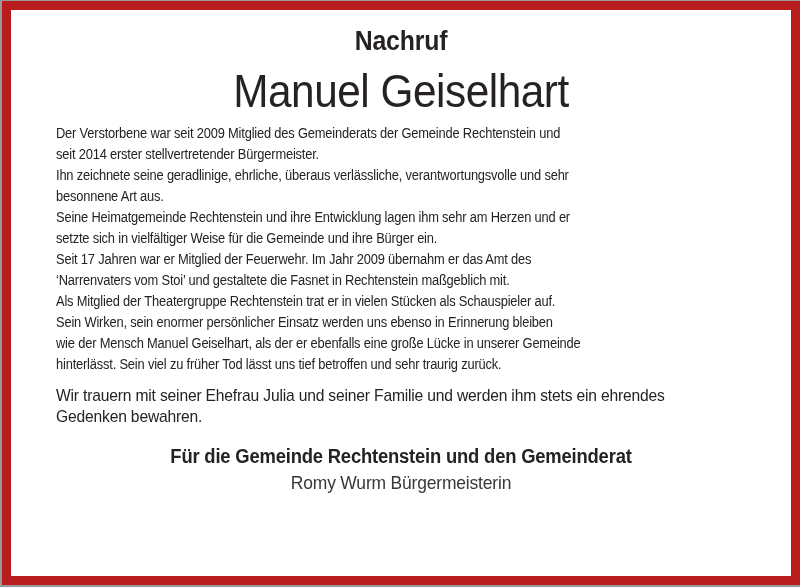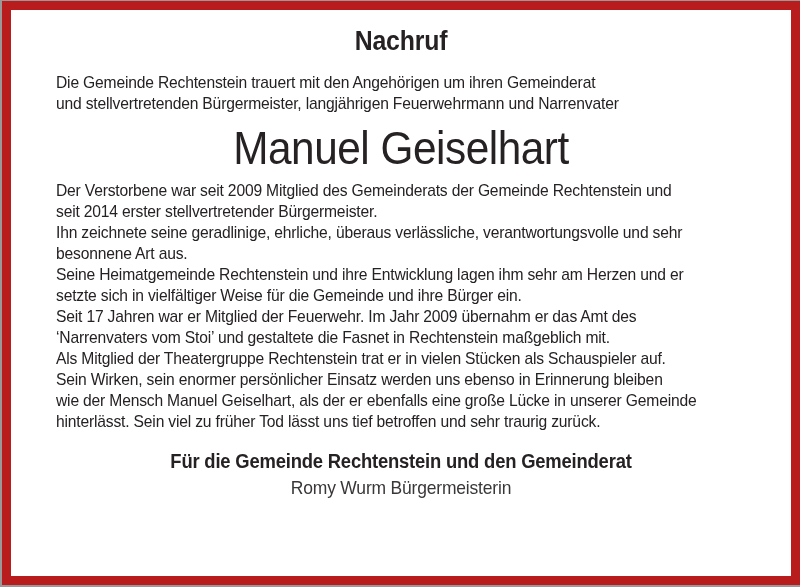--- a/index.html
+++ b/index.html
@@ -45,21 +45,21 @@
   .name {
     margin-top: 9px;
     text-align: center;
     font-size: 46px;
     line-height: 50px;
     font-weight: normal;
     letter-spacing: -0.5px;
   }
   .bodytext {
     margin: 7px 40px 0 45px;
-    font-size: 17px;
+    font-size: 14px;
     line-height: 21px;
     letter-spacing: -0.2px;
   }
   .closing {
     margin: 10px 40px 0 45px;
     font-size: 17px;
     line-height: 21px;
     letter-spacing: -0.2px;
   }
   .signoff {
@@ -81,41 +81,41 @@
   .line { white-space: nowrap; }
 </style>
 </head>
 <body>
 
 <div class="sheet">
   <div class="content">
 
     <div class="title cond-c">Nachruf</div>
 
-    <div class="intro">
-      <div class="line cond-l">Die Gemeinde Rechtenstein trauert mit den Angehörigen um ihren Gemeinderat</div>
-      <div class="line cond-l">und stellvertretenden Bürgermeister, langjährigen Feuerwehrmann und Narrenvater</div>
-    </div>
 
     <div class="name cond-c">Manuel Geiselhart</div>
 
     <div class="bodytext">
       <div class="line cond-l">Der Verstorbene war seit 2009 Mitglied des Gemeinderats der Gemeinde Rechtenstein und</div>
       <div class="line cond-l">seit 2014 erster stellvertretender Bürgermeister.</div>
       <div class="line cond-l">Ihn zeichnete seine geradlinige, ehrliche, überaus verlässliche, verantwortungsvolle und sehr</div>
       <div class="line cond-l">besonnene Art aus.</div>
       <div class="line cond-l">Seine Heimatgemeinde Rechtenstein und ihre Entwicklung lagen ihm sehr am Herzen und er</div>
       <div class="line cond-l">setzte sich in vielfältiger Weise für die Gemeinde und ihre Bürger ein.</div>
       <div class="line cond-l">Seit 17 Jahren war er Mitglied der Feuerwehr. Im Jahr 2009 übernahm er das Amt des</div>
       <div class="line cond-l">‘Narrenvaters vom Stoi’ und gestaltete die Fasnet in Rechtenstein maßgeblich mit.</div>
       <div class="line cond-l">Als Mitglied der Theatergruppe Rechtenstein trat er in vielen Stücken als Schauspieler auf.</div>
       <div class="line cond-l">Sein Wirken, sein enormer persönlicher Einsatz werden uns ebenso in Erinnerung bleiben</div>
       <div class="line cond-l">wie der Mensch Manuel Geiselhart, als der er ebenfalls eine große Lücke in unserer Gemeinde</div>
       <div class="line cond-l">hinterlässt. Sein viel zu früher Tod lässt uns tief betroffen und sehr traurig zurück.</div>
     </div>
 
+    <div class="closing">
+      <div class="line cond-l">Wir trauern mit seiner Ehefrau Julia und seiner Familie und werden ihm stets ein ehrendes</div>
+      <div class="line cond-l">Gedenken bewahren.</div>
+    </div>
 
     <div class="signoff cond-c">Für die Gemeinde Rechtenstein und den Gemeinderat</div>
 
     <div class="signature cond-c">Romy Wurm Bürgermeisterin</div>
 
   </div>
 </div>
 
 </body></html>

